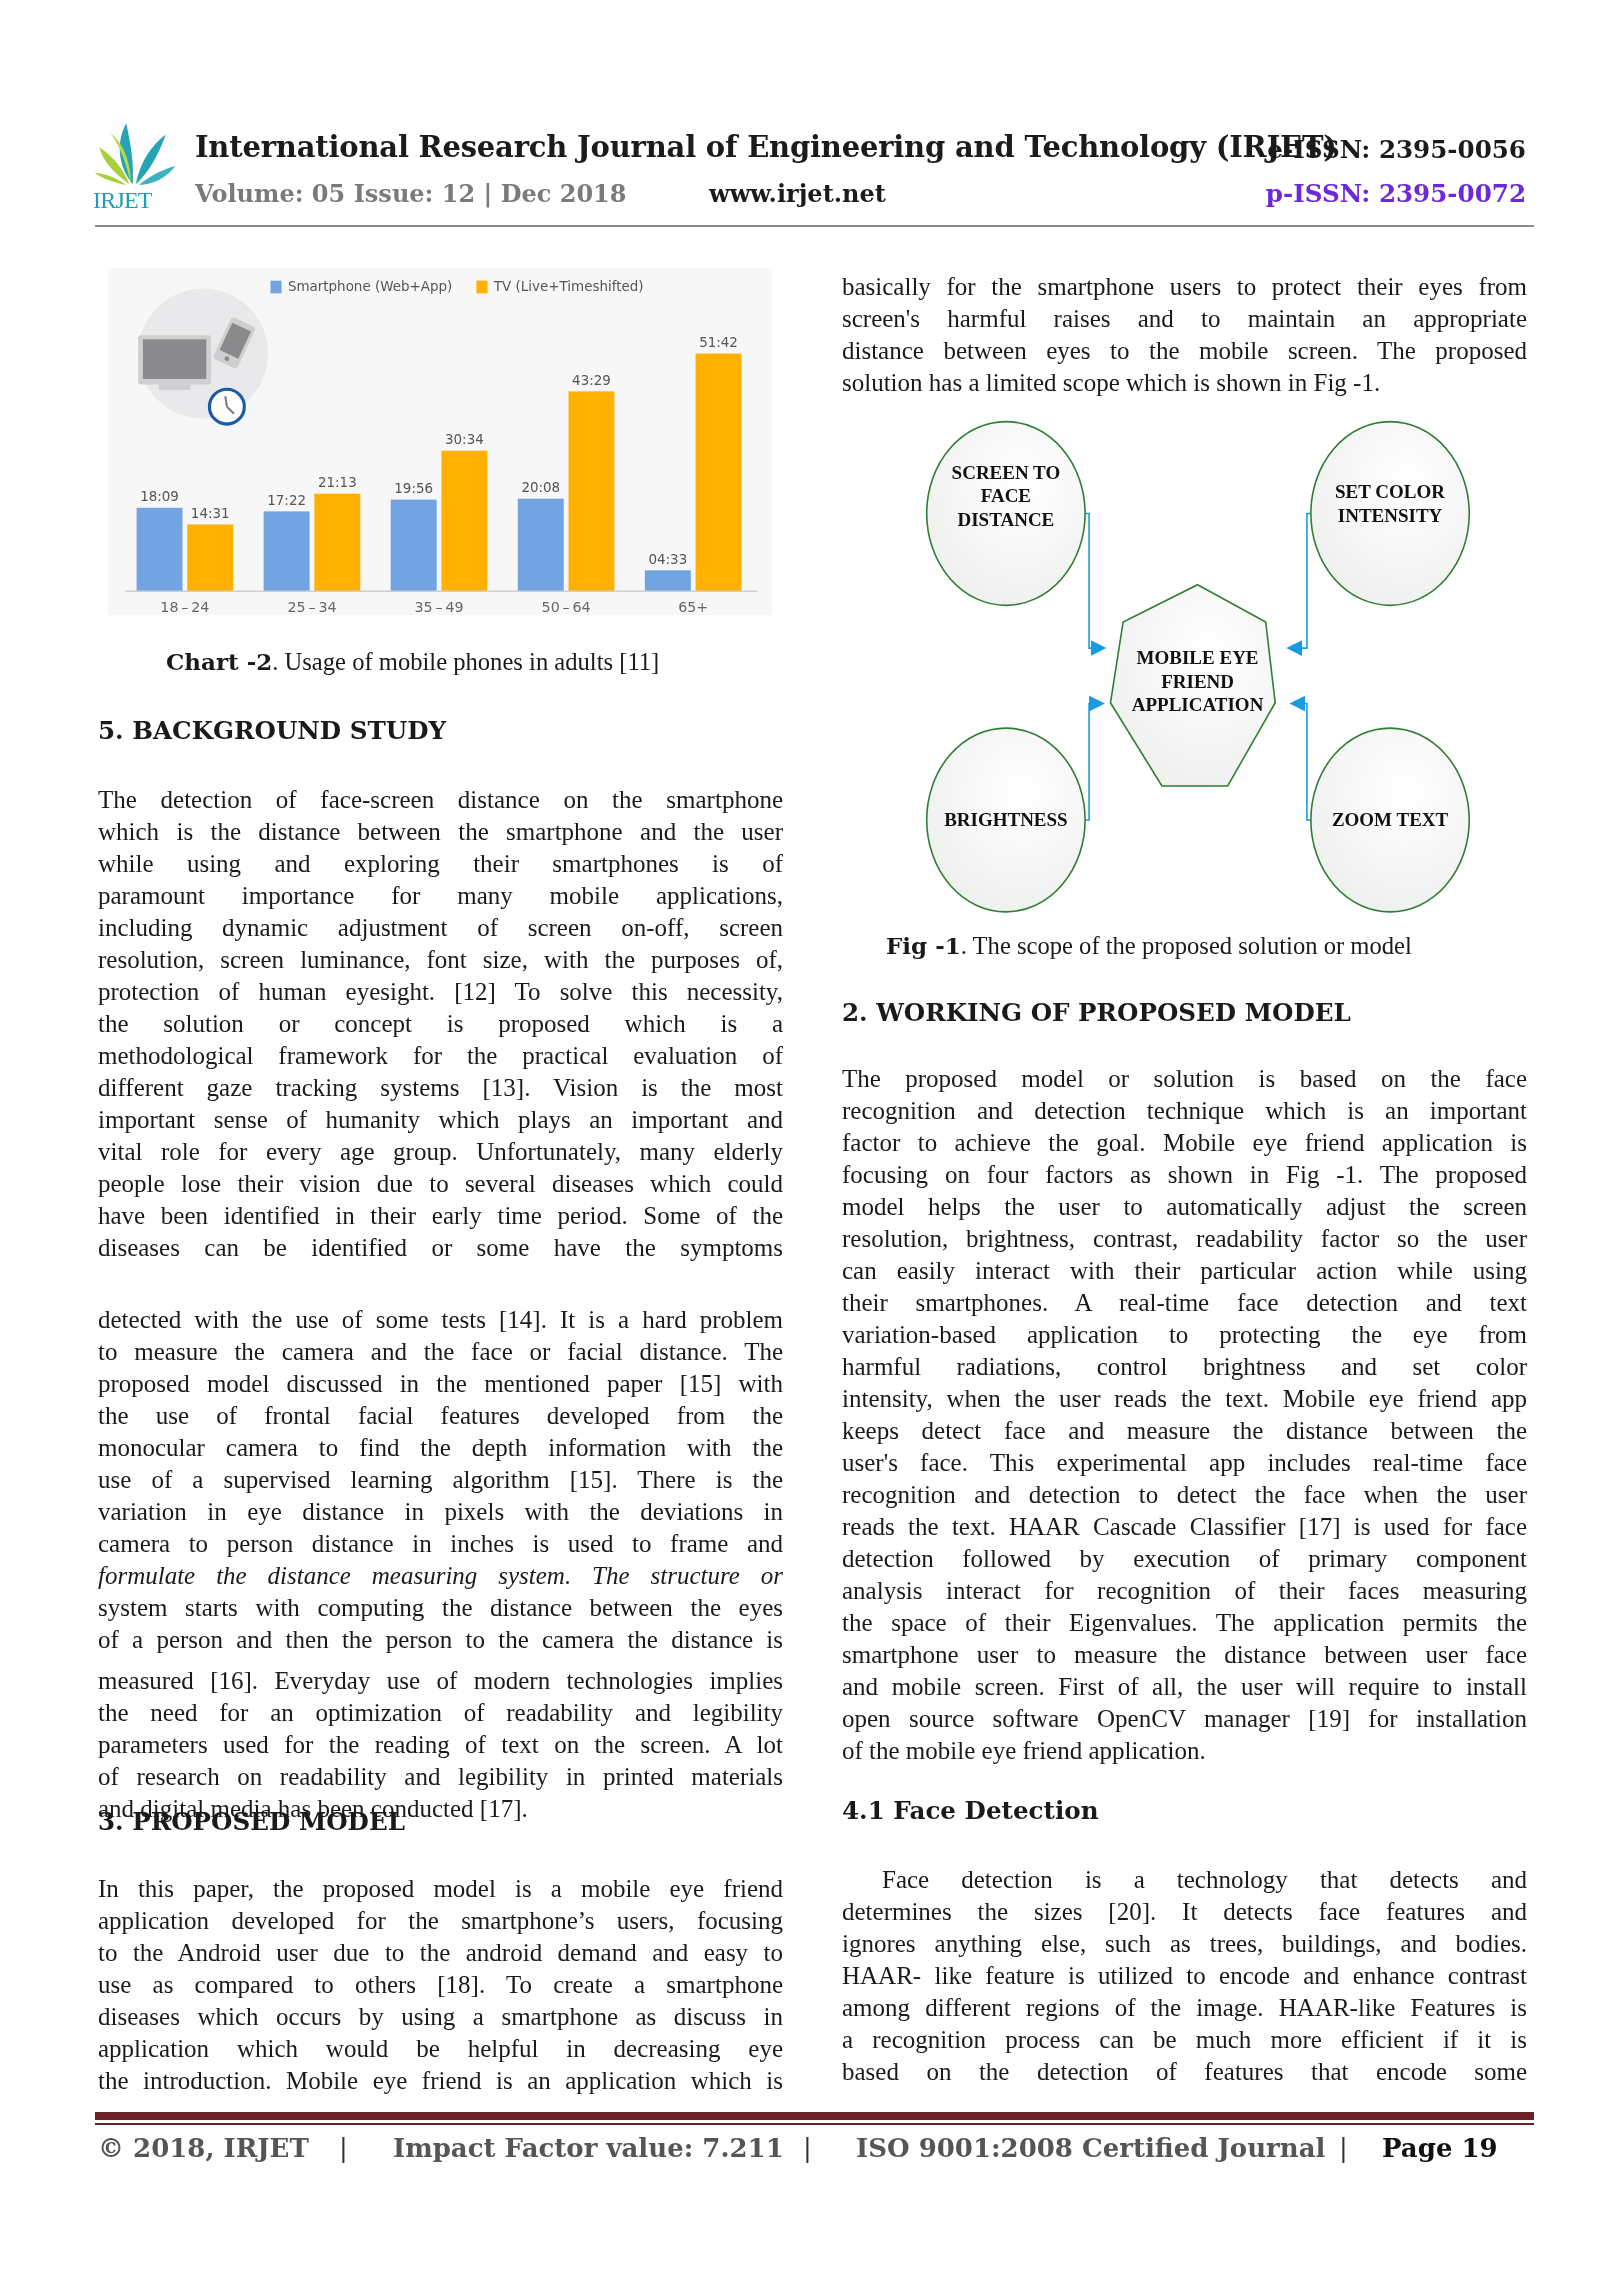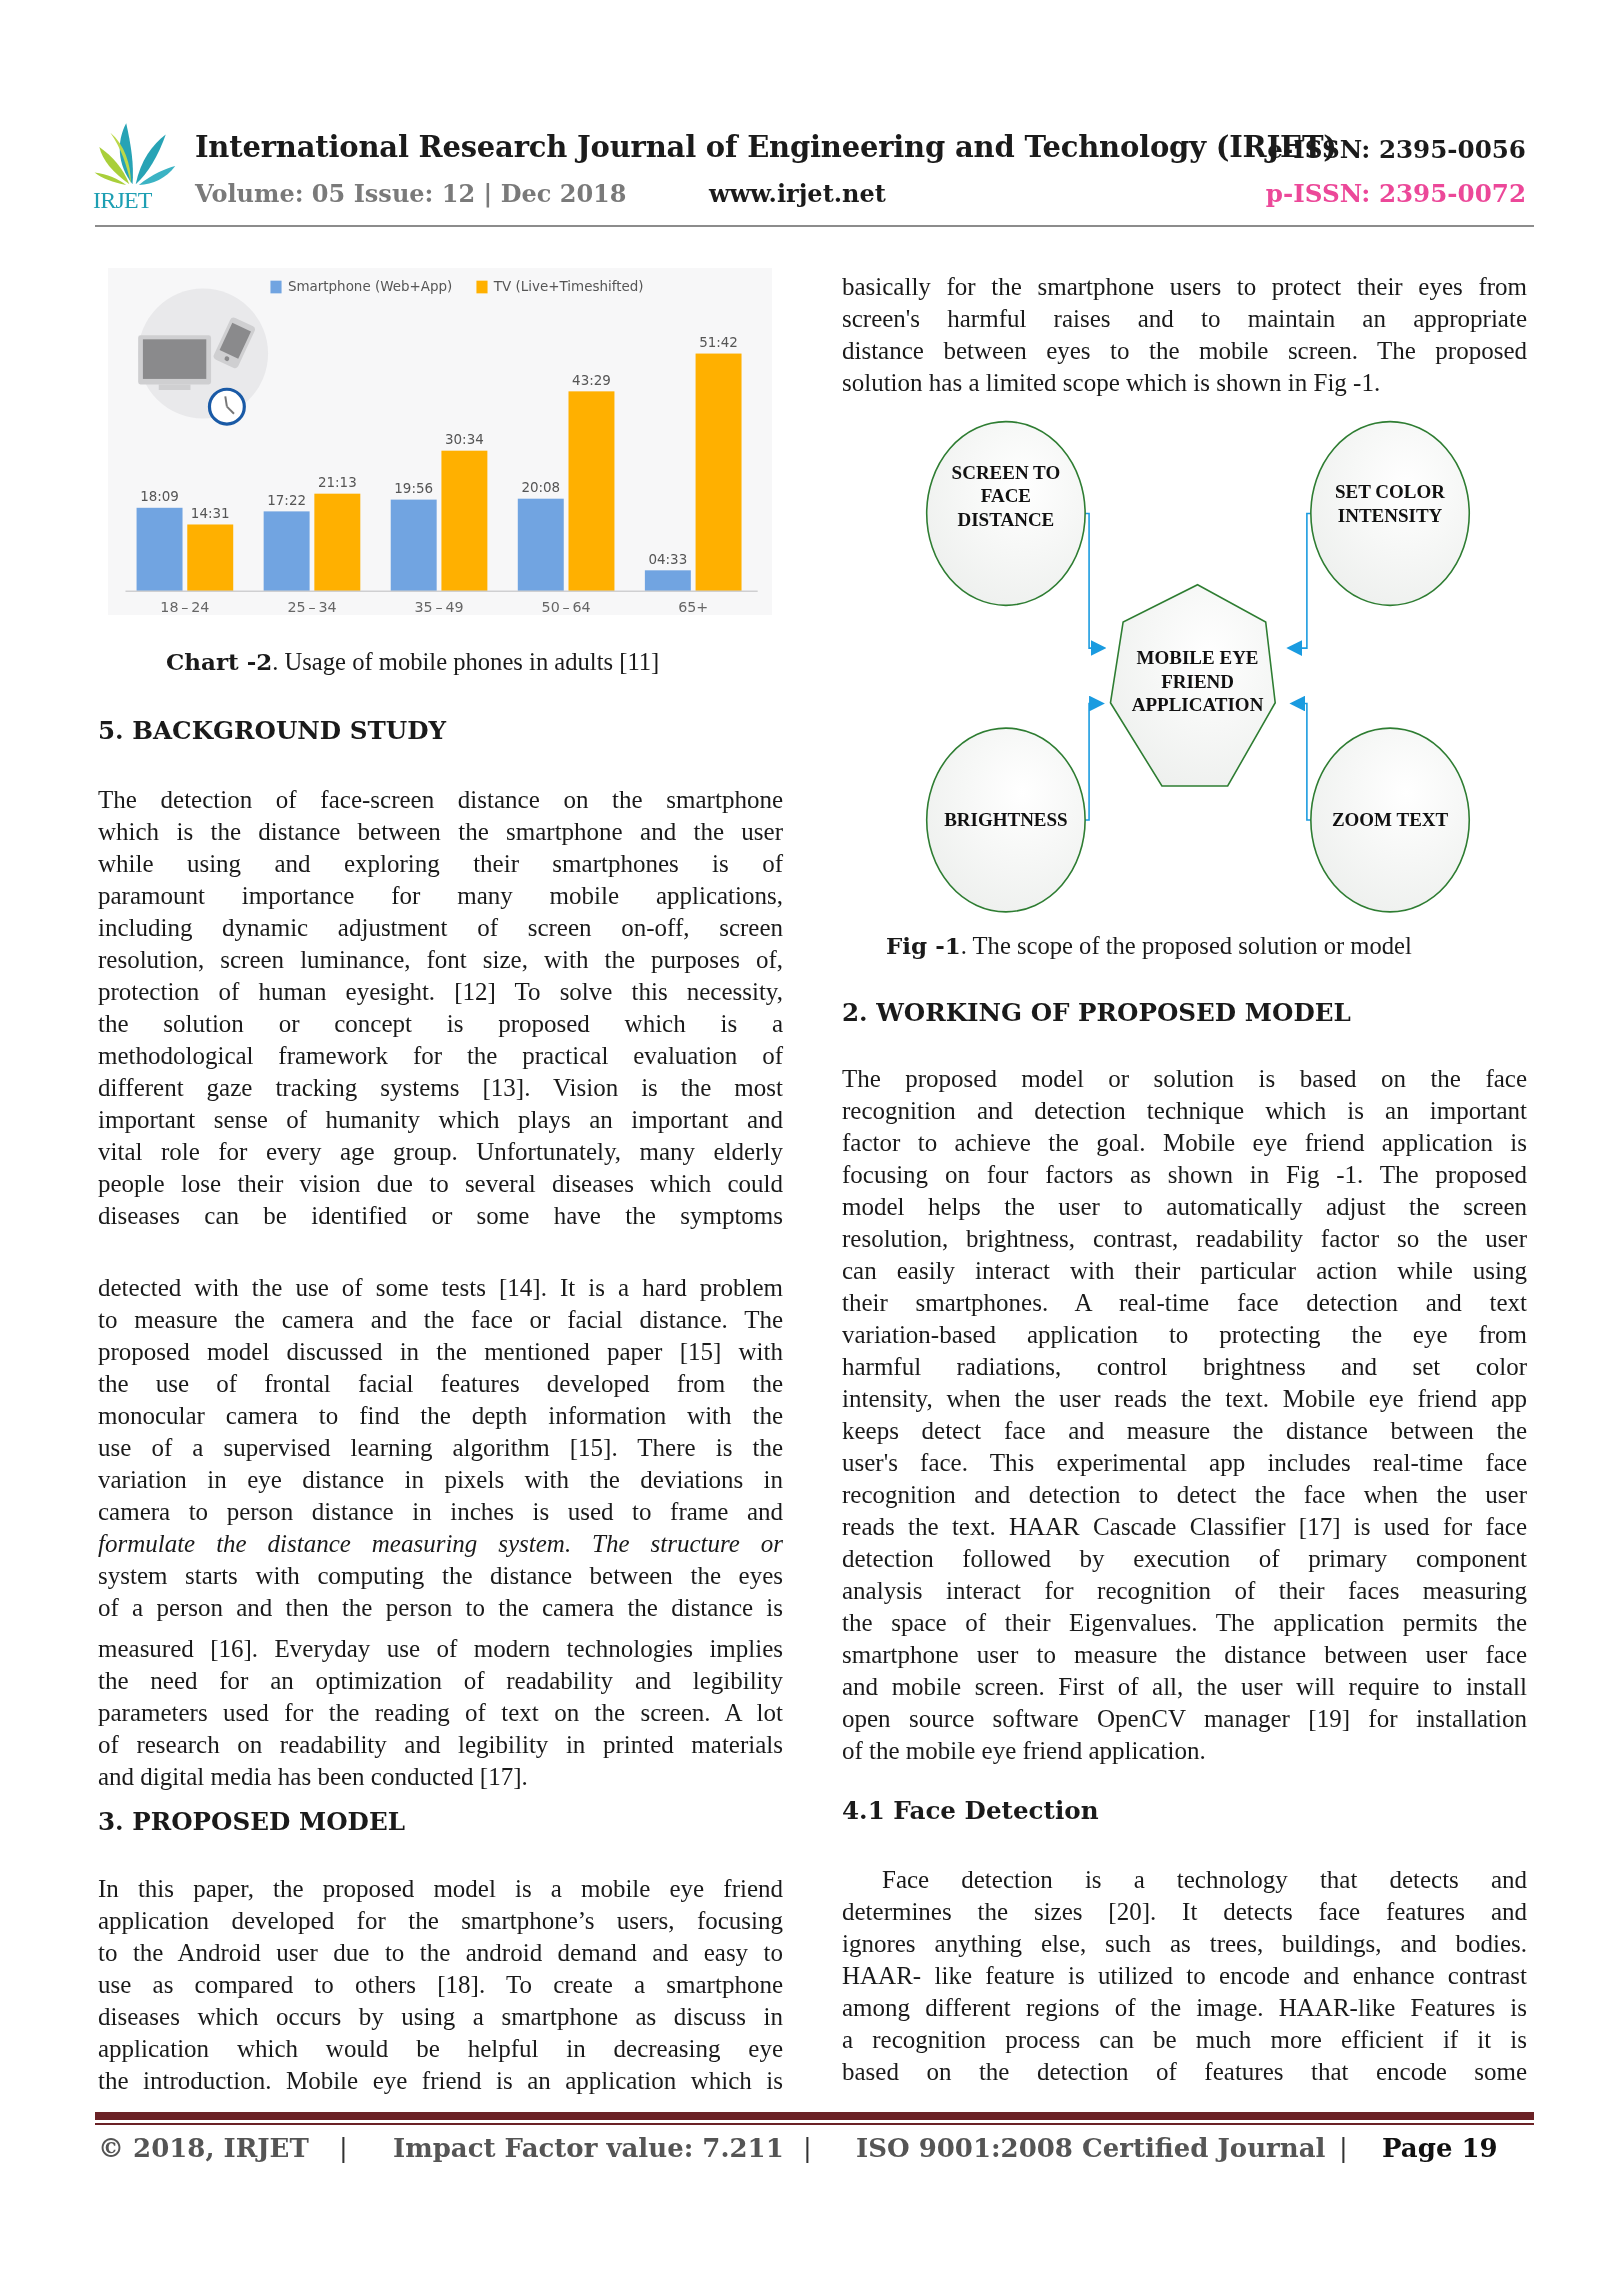--- a/index.html
+++ b/index.html
@@ -4,21 +4,21 @@
 <style>
   html, body { margin:0; padding:0; background:#ffffff; }
   body { width:1623px; height:2295px; position:relative; overflow:hidden; font-family:"Liberation Serif", serif; color:#1a1a1a; }
   .abs { position:absolute; }
   
   .logo { left:93px; top:117px; width:87px; height:95px; }
   .hdr-title { left:195px; top:130px; font-family:"DejaVu Serif", serif; font-weight:bold; font-size:29px; color:#1b1b1b; letter-spacing:-0.2px; white-space:nowrap; }
   .hdr-eissn { right:97px; top:135px; font-family:"DejaVu Serif", serif; font-weight:bold; font-size:24.6px; color:#1b1b1b; white-space:nowrap; }
   .hdr-vol { left:195px; top:179px; font-family:"DejaVu Serif", serif; font-weight:bold; font-size:24px; color:#7a7a7a; white-space:nowrap; }
   .hdr-url { left:709px; top:179px; font-family:"DejaVu Serif", serif; font-weight:bold; font-size:24px; color:#1b1b1b; white-space:nowrap; }
-  .hdr-pissn { right:97px; top:179px; font-family:"DejaVu Serif", serif; font-weight:bold; font-size:24.6px; color:#ec4899; white-space:nowrap; }
+  .hdr-pissn { right:97px; top:179px; font-family:"DejaVu Serif", serif; font-weight:bold; font-size:24.6px; color:#6d28d9; white-space:nowrap; }
   .hdr-rule { left:95px; top:225px; width:1439px; height:2.4px; background:#8c8c8c; }
   
   .col { font-family:"Liberation Serif", serif; font-size:25px; line-height:32px; text-align:justify; }
   .left { left:98px; width:685px; }
   .right { left:842px; width:685px; }
   .heading { font-family:"DejaVu Serif", serif; font-weight:bold; font-size:24.6px; white-space:nowrap; }
   .caption { font-family:"Liberation Serif", serif; font-size:24.6px; white-space:nowrap; }
   .caption b { font-family:"DejaVu Serif", serif; font-weight:bold; font-size:23px; }
   
   .chart { left:108px; top:268px; width:664px; height:347px; background:#f7f7f8; }
@@ -124,20 +124,21 @@
     <div style="text-align: justify; text-align-last: justify;">paramount importance for many mobile applications,</div>
     <div style="text-align: justify; text-align-last: justify;">including dynamic adjustment of screen on-off, screen</div>
     <div style="text-align: justify; text-align-last: justify;">resolution, screen luminance, font size, with the purposes of,</div>
     <div style="text-align: justify; text-align-last: justify;">protection of human eyesight. [12] To solve this necessity,</div>
     <div style="text-align: justify; text-align-last: justify;">the solution or concept is proposed which is a</div>
     <div style="text-align: justify; text-align-last: justify;">methodological framework for the practical evaluation of</div>
     <div style="text-align: justify; text-align-last: justify;">different gaze tracking systems [13]. Vision is the most</div>
     <div style="text-align: justify; text-align-last: justify;">important sense of humanity which plays an important and</div>
     <div style="text-align: justify; text-align-last: justify;">vital role for every age group. Unfortunately, many elderly</div>
     <div style="text-align: justify; text-align-last: justify;">people lose their vision due to several diseases which could</div>
+    <div style="text-align: justify; text-align-last: justify;">have been identified in their early time period. Some of the</div>
     <div style="text-align: justify; text-align-last: justify;">diseases can be identified or some have the symptoms</div>
     <div style="text-align: justify; text-align-last: justify; margin-top: 40px;">detected with the use of some tests [14]. It is a hard problem</div>
     <div style="text-align: justify; text-align-last: justify;">to measure the camera and the face or facial distance. The</div>
     <div style="text-align: justify; text-align-last: justify;">proposed model discussed in the mentioned paper [15] with</div>
     <div style="text-align: justify; text-align-last: justify;">the use of frontal facial features developed from the</div>
     <div style="text-align: justify; text-align-last: justify;">monocular camera to find the depth information with the</div>
     <div style="text-align: justify; text-align-last: justify;">use of a supervised learning algorithm [15]. There is the</div>
     <div style="text-align: justify; text-align-last: justify;">variation in eye distance in pixels with the deviations in</div>
     <div style="text-align: justify; text-align-last: justify;">camera to person distance in inches is used to frame and</div>
     <div style="text-align: justify; text-align-last: justify; font-style: italic;">formulate the distance measuring system. The structure or</div>

